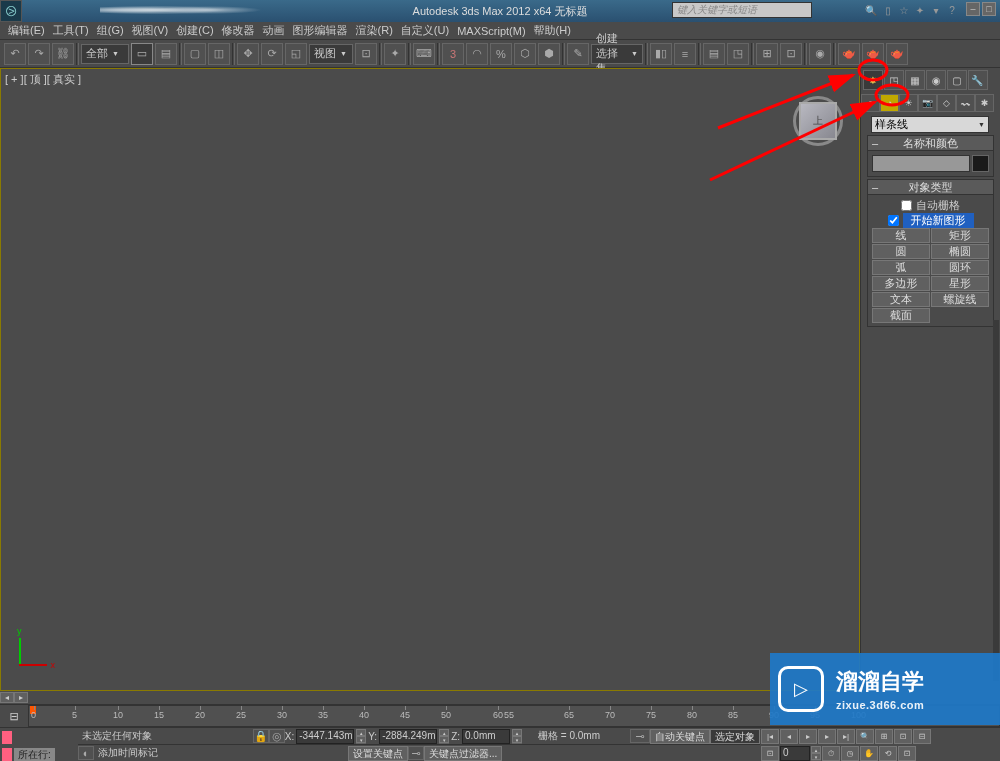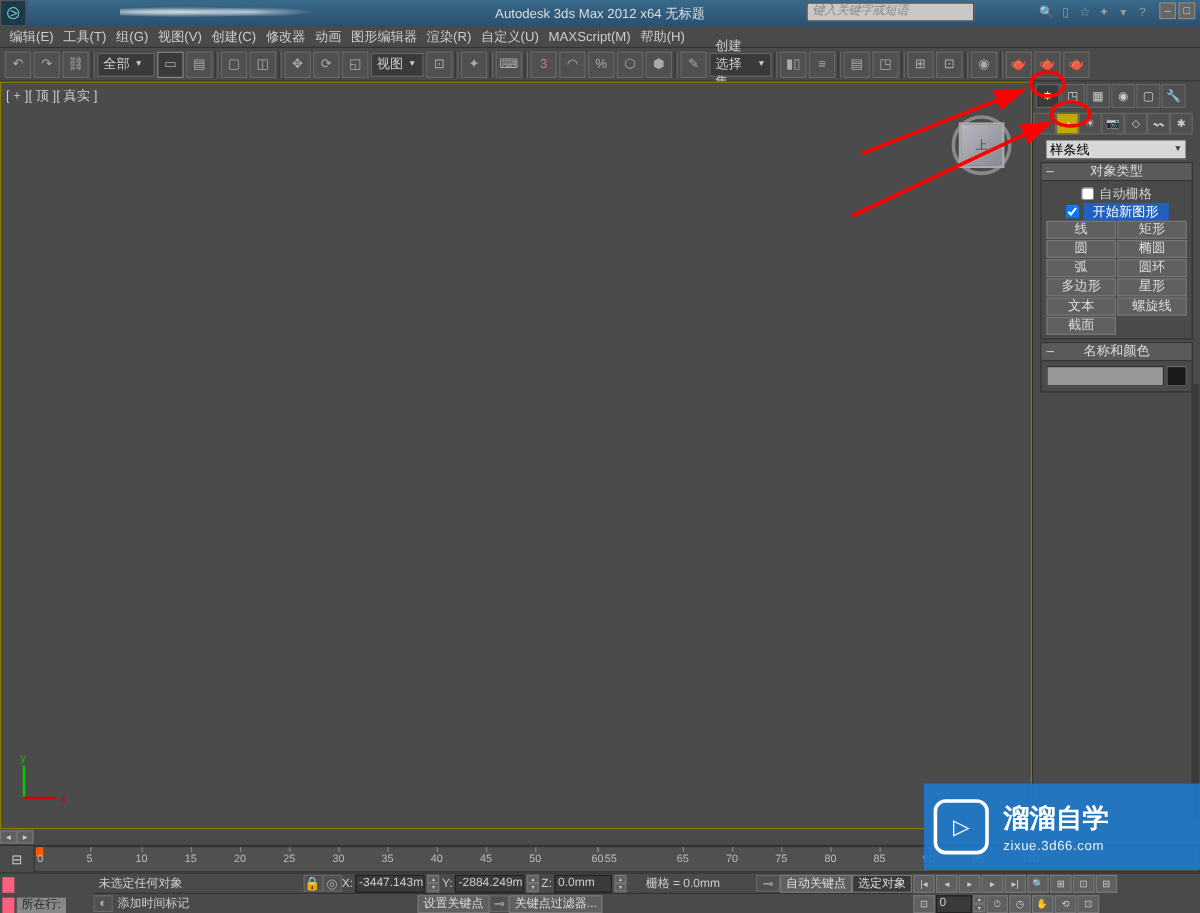--- a/index.html
+++ b/index.html
@@ -100,21 +100,21 @@
 .play-btn { width: 18px; height: 15px; background: #606060; border: 1px solid #777; font-size: 8px; display: flex; align-items: center; justify-content: center; cursor: pointer; }
 .autokey-btn { height: 15px; background: #606060; border: 1px solid #777; font-size: 10px; padding: 0 4px; color: #ddd; line-height: 13px; }
 .frame-input { width: 30px; height: 15px; background: #3a3a3a; border: 1px solid #222; color: #ccc; font-size: 10px; text-align: left; padding-left: 2px;}
 .nav-btn { width: 18px; height: 15px; background: #606060; border: 1px solid #777; font-size: 8px; display: flex; align-items: center; justify-content: center; }
 
 
 .watermark { position: absolute; right: 0; bottom: 36px; width: 230px; height: 72px; background: rgba(30, 120, 200, 0.92); display: flex; align-items: center; padding: 8px; gap: 12px; z-index: 100; }
 .wm-icon { width: 46px; height: 46px; border: 3px solid #fff; border-radius: 10px; display: flex; align-items: center; justify-content: center; color: #fff; font-size: 18px; }
 .wm-text { color: #fff; }
 .wm-title { font-size: 22px; font-weight: bold; }
-.wm-sub { font-size: 11px; letter-spacing: 0.5px; opacity: 0.9; margin-top: 2px; }
+.wm-sub { font-size: 11px; letter-spacing: 0.5px; opacity: 0.9; margin-top: 2px; font-weight: bold; }
 
 svg.annot { position: absolute; top: 0; left: 0; pointer-events: none; z-index: 50; }
 </style>
 </head>
 <body>
 
 <div class="titlebar">
   <div class="app-icon">⧁</div>
   <div class="title-decoration"></div>
   <div class="app-title">Autodesk 3ds Max 2012 x64   无标题</div>
@@ -222,20 +222,28 @@
     <div class="cmd-subtabs">
       <div class="cmd-sub">●</div>
       <div class="cmd-sub active">◔</div>
       <div class="cmd-sub">☀</div>
       <div class="cmd-sub">📷</div>
       <div class="cmd-sub">◇</div>
       <div class="cmd-sub">〰</div>
       <div class="cmd-sub">✱</div>
     </div>
     <div class="cat-dropdown">样条线</div>
+
+    <div class="rollout">
+      <div class="rollout-header">名称和颜色</div>
+      <div class="name-row">
+        <div class="name-input"></div>
+        <div class="color-swatch"></div>
+      </div>
+    </div>
 
     <div class="rollout">
       <div class="rollout-header">对象类型</div>
       <div class="rollout-body">
         <div class="check-row">
           <input type="checkbox" style="">
           <label>自动栅格</label>
         </div>
         <div class="check-row highlighted">
           <input type="checkbox" checked="" style="">
@@ -248,28 +256,20 @@
           <div class="create-btn">椭圆</div>
           <div class="create-btn">弧</div>
           <div class="create-btn">圆环</div>
           <div class="create-btn">多边形</div>
           <div class="create-btn">星形</div>
           <div class="create-btn">文本</div>
           <div class="create-btn">螺旋线</div>
           <div class="create-btn">截面</div>
           <div class="create-btn" style="visibility:hidden"></div>
         </div>
-      </div>
-    </div>
-
-    <div class="rollout">
-      <div class="rollout-header">名称和颜色</div>
-      <div class="name-row">
-        <div class="name-input"></div>
-        <div class="color-swatch"></div>
       </div>
     </div>
     <div style="position:absolute; right:1px; top:320px; bottom:80px; width:6px; background:#3a3a3a;"></div>
   </div>
 </div>
 
 <div class="slider-area">
   <div class="slider-btn">◂</div>
   <div class="slider-btn">▸</div>
 </div>

